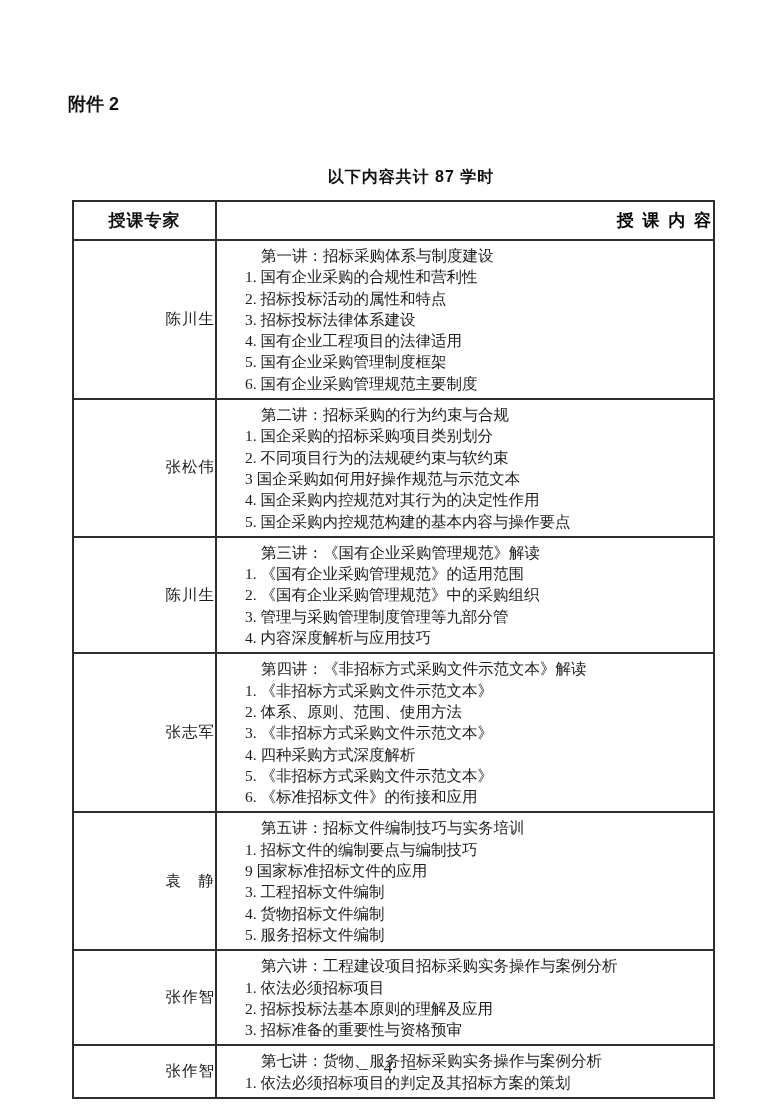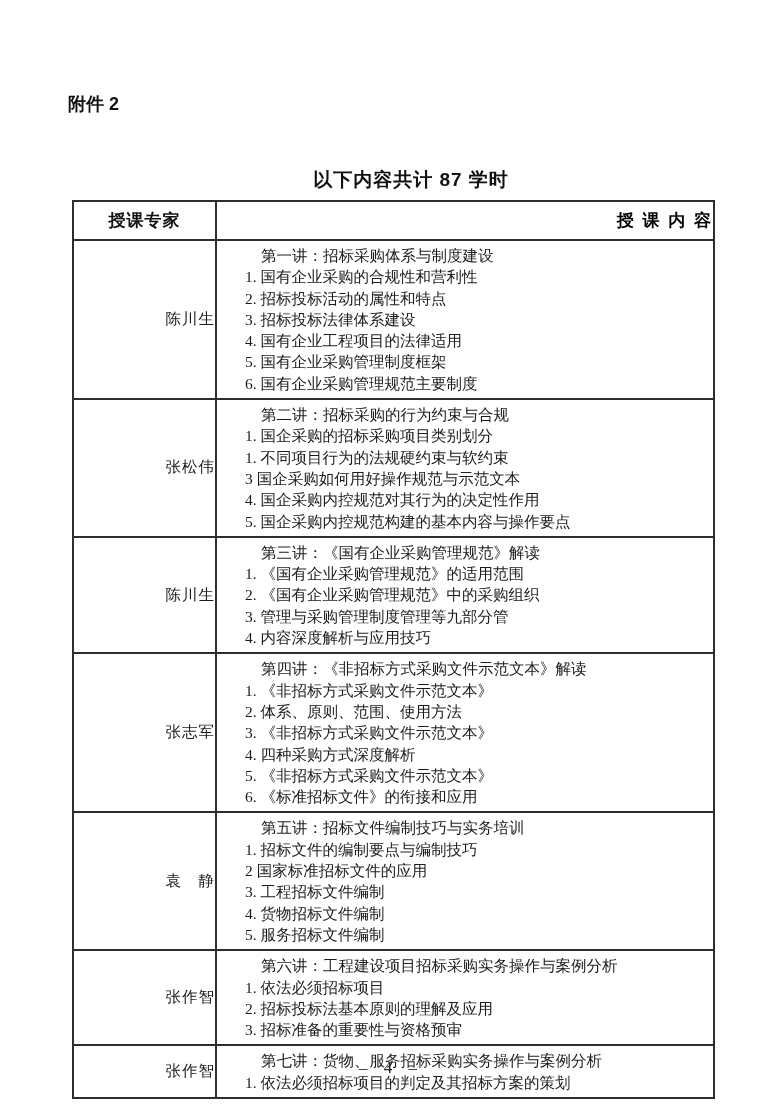--- a/index.html
+++ b/index.html
@@ -29,21 +29,21 @@
   .doc-title {
     position: absolute;
     left: 0;
     width: 782px;
     text-align: center;
     font-family: "Liberation Sans", "DejaVu Sans", sans-serif;
     font-weight: bold;
     color: #111;
   }
   .doc-title.line1 { top: 131px; font-size: 20px; letter-spacing: 1px; }
-  .doc-title.line2 { top: 167px; font-size: 19px; letter-spacing: 1px; padding-left: 40px; }
+  .doc-title.line2 { top: 167px; font-size: 16px; letter-spacing: 1px; padding-left: 40px; }
 
   table.course-table {
     position: absolute;
     left: 72px;
     top: 200px;
     width: 641px;
     border-collapse: collapse;
     table-layout: fixed;
   }
   table.course-table col.c-expert  { width: 143px; }
@@ -130,21 +130,21 @@
             <div class="lecture-item">4. 国有企业工程项目的法律适用</div>
             <div class="lecture-item">5. 国有企业采购管理制度框架</div>
             <div class="lecture-item">6. 国有企业采购管理规范主要制度</div>
           </td>
         </tr>
         <tr>
           <td class="expert-cell">张松伟</td>
           <td class="content-cell">
             <div class="lecture-title">第二讲：招标采购的行为约束与合规</div>
             <div class="lecture-item">1. 国企采购的招标采购项目类别划分</div>
-            <div class="lecture-item">1. 不同项目行为的法规硬约束与软约束</div>
+            <div class="lecture-item">2. 不同项目行为的法规硬约束与软约束</div>
             <div class="lecture-item">3  国企采购如何用好操作规范与示范文本</div>
             <div class="lecture-item">4. 国企采购内控规范对其行为的决定性作用</div>
             <div class="lecture-item">5. 国企采购内控规范构建的基本内容与操作要点</div>
           </td>
         </tr>
         <tr>
           <td class="expert-cell">陈川生</td>
           <td class="content-cell">
             <div class="lecture-title">第三讲：《国有企业采购管理规范》解读</div>
             <div class="lecture-item">1. 《国有企业采购管理规范》的适用范围</div>
@@ -163,21 +163,21 @@
             <div class="lecture-item">4. 四种采购方式深度解析</div>
             <div class="lecture-item">5. 《非招标方式采购文件示范文本》</div>
             <div class="lecture-item">6. 《标准招标文件》的衔接和应用</div>
           </td>
         </tr>
         <tr>
           <td class="expert-cell">袁　静</td>
           <td class="content-cell">
             <div class="lecture-title">第五讲：招标文件编制技巧与实务培训</div>
             <div class="lecture-item">1. 招标文件的编制要点与编制技巧</div>
-            <div class="lecture-item">2  国家标准招标文件的应用</div>
+            <div class="lecture-item">9  国家标准招标文件的应用</div>
             <div class="lecture-item">3. 工程招标文件编制</div>
             <div class="lecture-item">4. 货物招标文件编制</div>
             <div class="lecture-item">5. 服务招标文件编制</div>
           </td>
         </tr>
         <tr>
           <td class="expert-cell">张作智</td>
           <td class="content-cell">
             <div class="lecture-title">第六讲：工程建设项目招标采购实务操作与案例分析</div>
             <div class="lecture-item">1. 依法必须招标项目</div>

